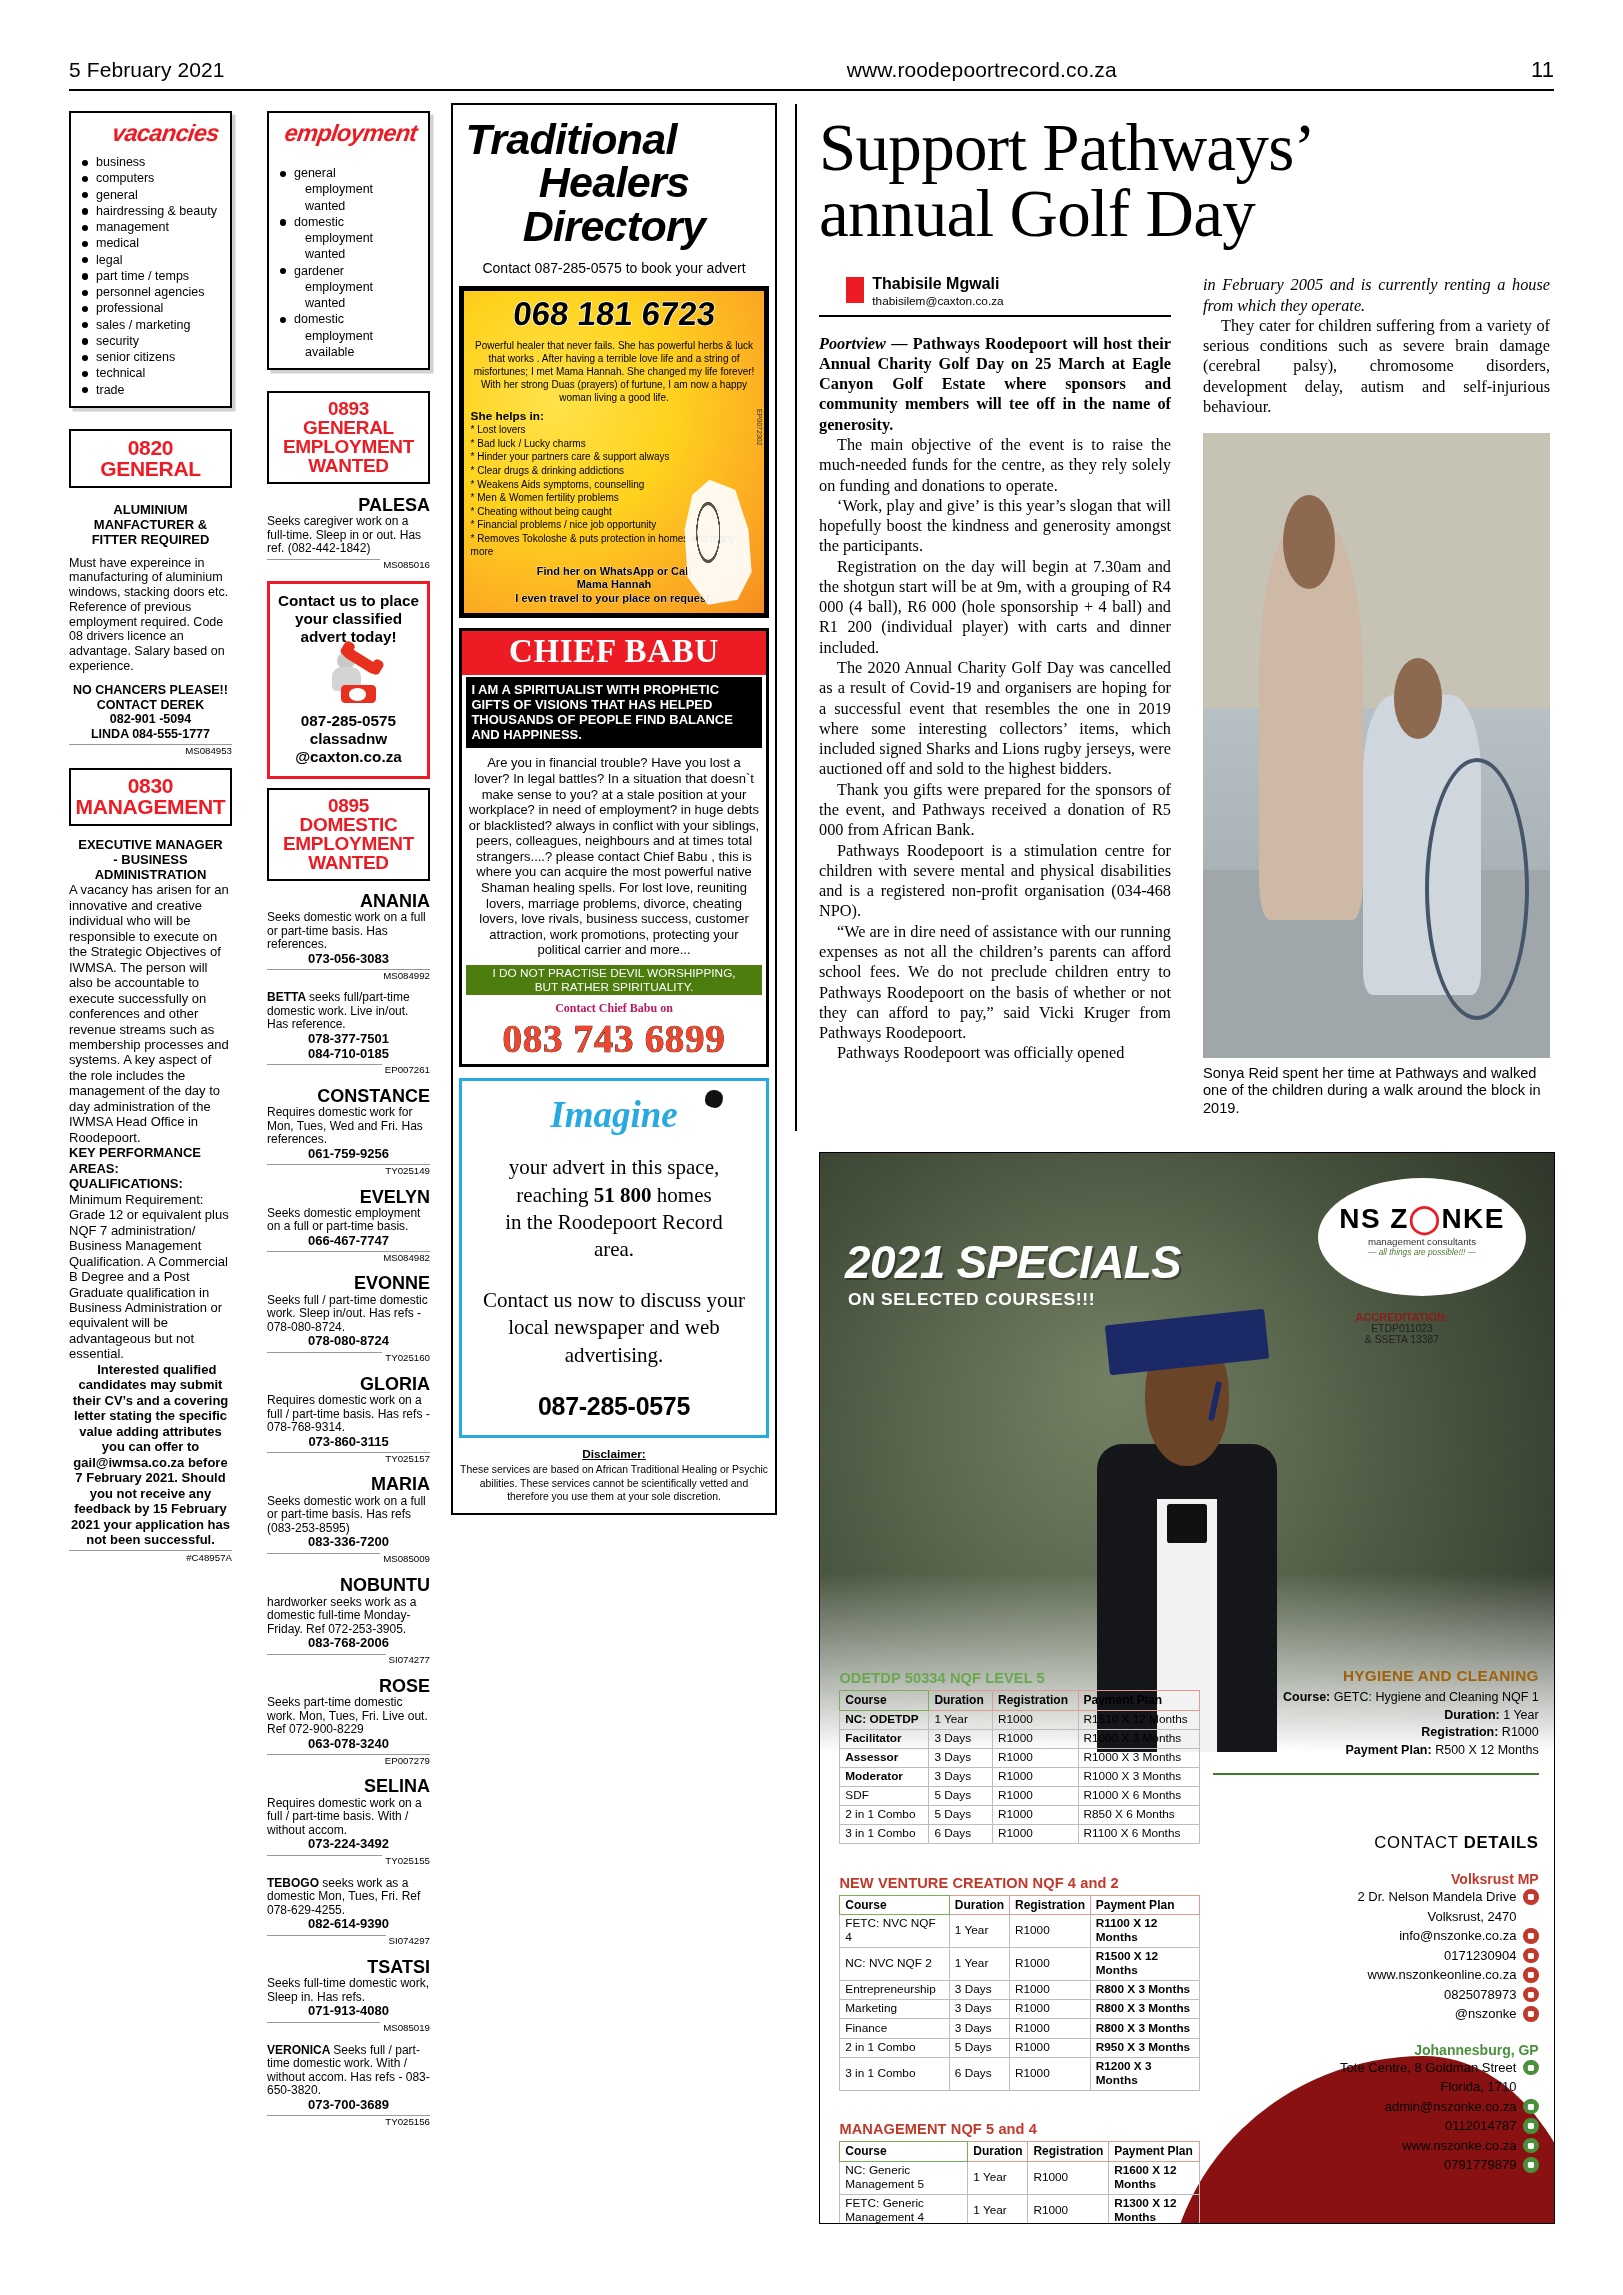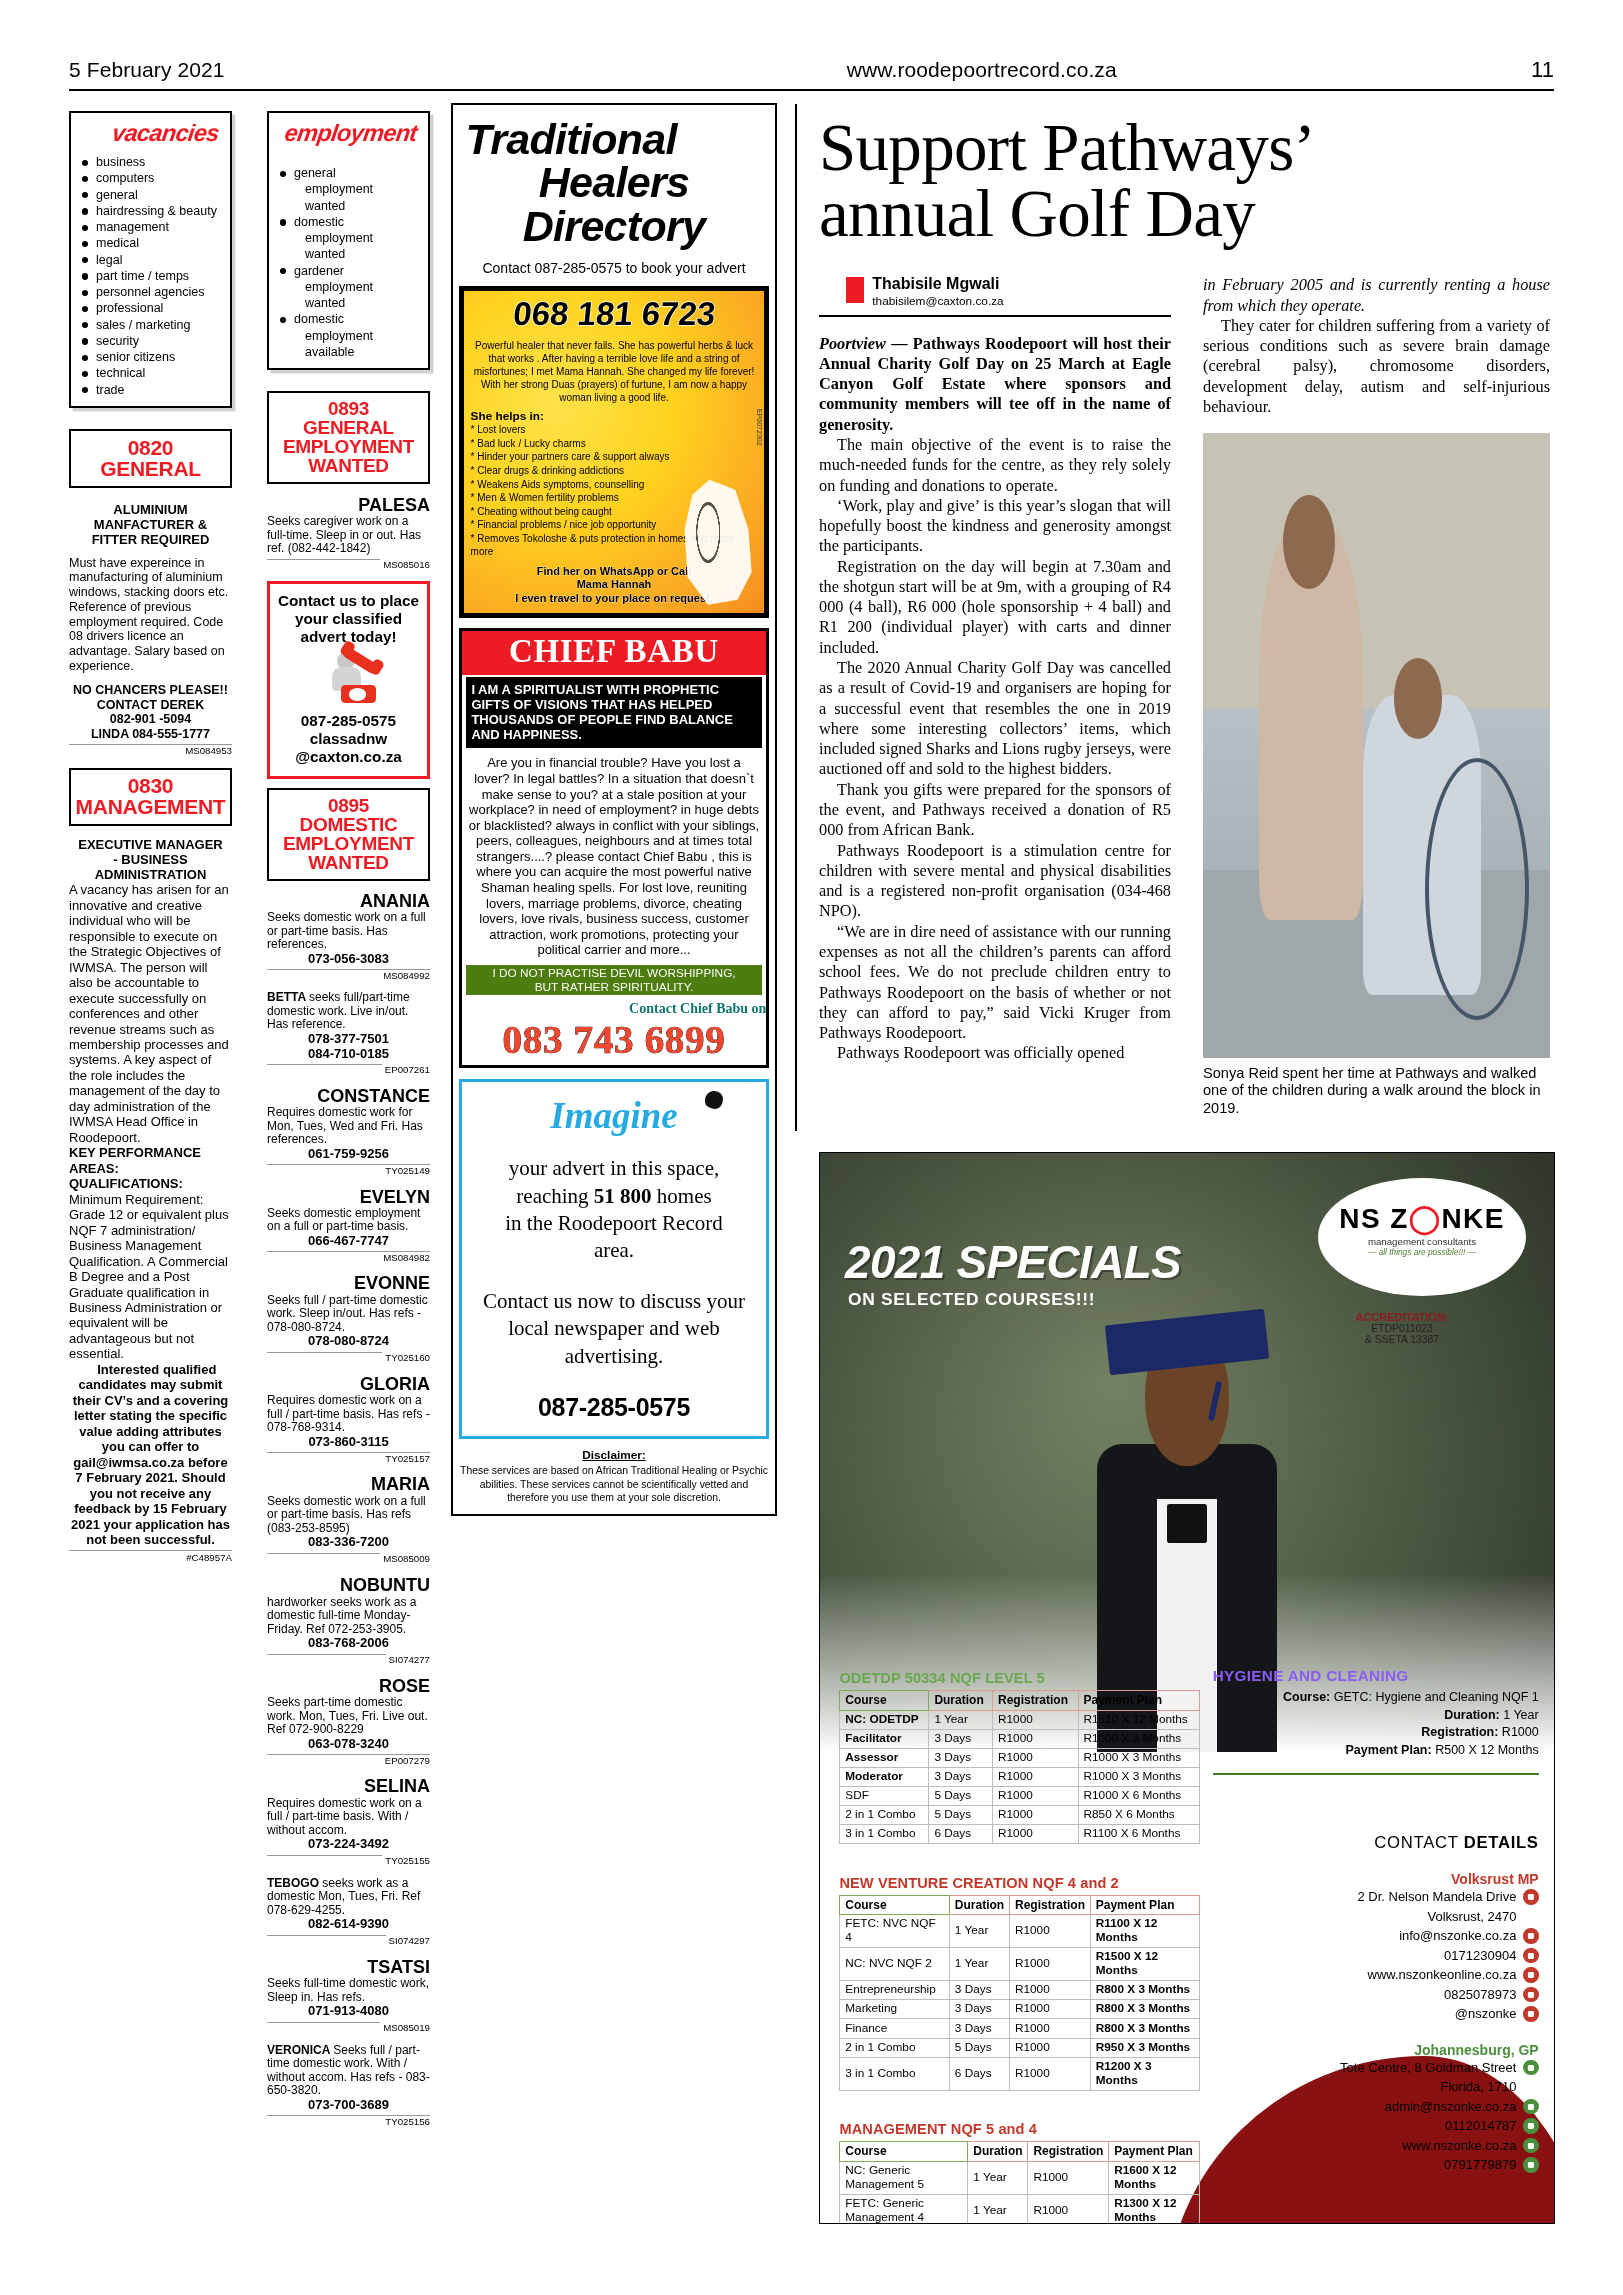--- a/index.html
+++ b/index.html
@@ -131,21 +131,21 @@
 
   
   .babu { border: 3.5px solid #000; background:#fff; }
   .babu .hdr { background:#ED1C24; color:#fff; text-align:center; font-size:33px; font-weight:bold;
                letter-spacing:0.7px; padding:2.8px 0 4.2px; font-family:"Liberation Serif", serif; }
   .babu .blk { background:#000; color:#fff; font-weight:bold; font-size:13px; line-height:1.15;
                padding:5.6px 5.6px; margin: 2.8px 4.2px; }
   .babu .copy { font-size:13px; line-height:1.20; text-align:center; padding:4.2px 7px; }
   .babu .blk2 { background:#4d7c0f; color:#fff; font-weight:normal; font-size:11.8px; line-height:1.2;
                 padding:1px; margin: 2.8px 4.2px; text-align:center; }
-  .babu .contact { color:#0f766e; text-align:right; font-weight:bold; font-size:14px;
+  .babu .contact { color:#be185d; text-align:center; font-weight:bold; font-size:12px;
                    font-family:"Liberation Serif", serif; padding-top:2.8px; }
   .babu .bignum { color:#F1462E; text-align:center; font-weight:bold; font-size:39px;
                   font-family:"Liberation Serif", serif; letter-spacing:0.7px; padding-bottom:2.8px;
                   -webkit-text-stroke:0.7px #000; paint-order: stroke fill; }
   .babu-code { position:absolute; font-size:7px; writing-mode: vertical-rl; color:#333; }
 
   
   .imagine { border: 3.5px solid #27AAE1; background:#fff; text-align:center; padding: 12.5px 11px 14px; position:relative; }
   .imagine .logo { color:#27AAE1; font-style:italic; font-weight:bold; font-size:37px; font-family:"Liberation Serif", serif; }
   .imagine .splat { position:absolute; right:43px; top:9.7px; width:18px; height:18px; background:#111;
@@ -210,21 +210,21 @@
 
   .tbl-title { font-weight:bold; font-size:14.6px; letter-spacing:0.1px; }
   .nsz-table { border-collapse:collapse; width:100%; font-size:11.8px; }
   .nsz-table th, .nsz-table td { border:0.7px solid #bdbdbd; padding:2.1px 4.9px; text-align:left; line-height:1.18; }
   .nsz-table thead th { font-weight:bold; font-size:12px; }
   .nsz-table thead th:nth-child(1) { border-color:#7bad5a; }
   .nsz-table thead th:nth-child(2),
   .nsz-table thead th:nth-child(3),
   .nsz-table thead th:nth-child(4) { border-color:#e09a8e; }
 
-  .hyg-title { text-align:left; font-weight:bold; font-size:15.3px; color:#8b5cf6; letter-spacing:0.3px; }
+  .hyg-title { text-align:right; font-weight:bold; font-size:15.3px; color:#a16207; letter-spacing:0.3px; }
   .hyg-line { text-align:right; font-size:12.5px; line-height:1.4; }
   .hyg-line b { font-weight:bold; }
   .hyg-rule { height:2.1px; background:#3f7a2a; }
 
   .cd-title { text-align:right; font-size:16.7px; letter-spacing:0.7px; }
   .cd-title b { font-weight:bold; }
   .cd-city { text-align:right; font-weight:bold; font-size:14px; }
   .cd-row { display:flex; justify-content:flex-end; align-items:center; gap:7px; font-size:13px; line-height:1.5; }
   .cd-ico { width:15.3px; height:15.3px; border-radius:50%; flex:none; display:inline-block; position:relative; }
   .cd-ico::after { content:""; position:absolute; left:50%; top:50%; width:6.2px; height:6.2px; transform:translate(-50%,-50%);

